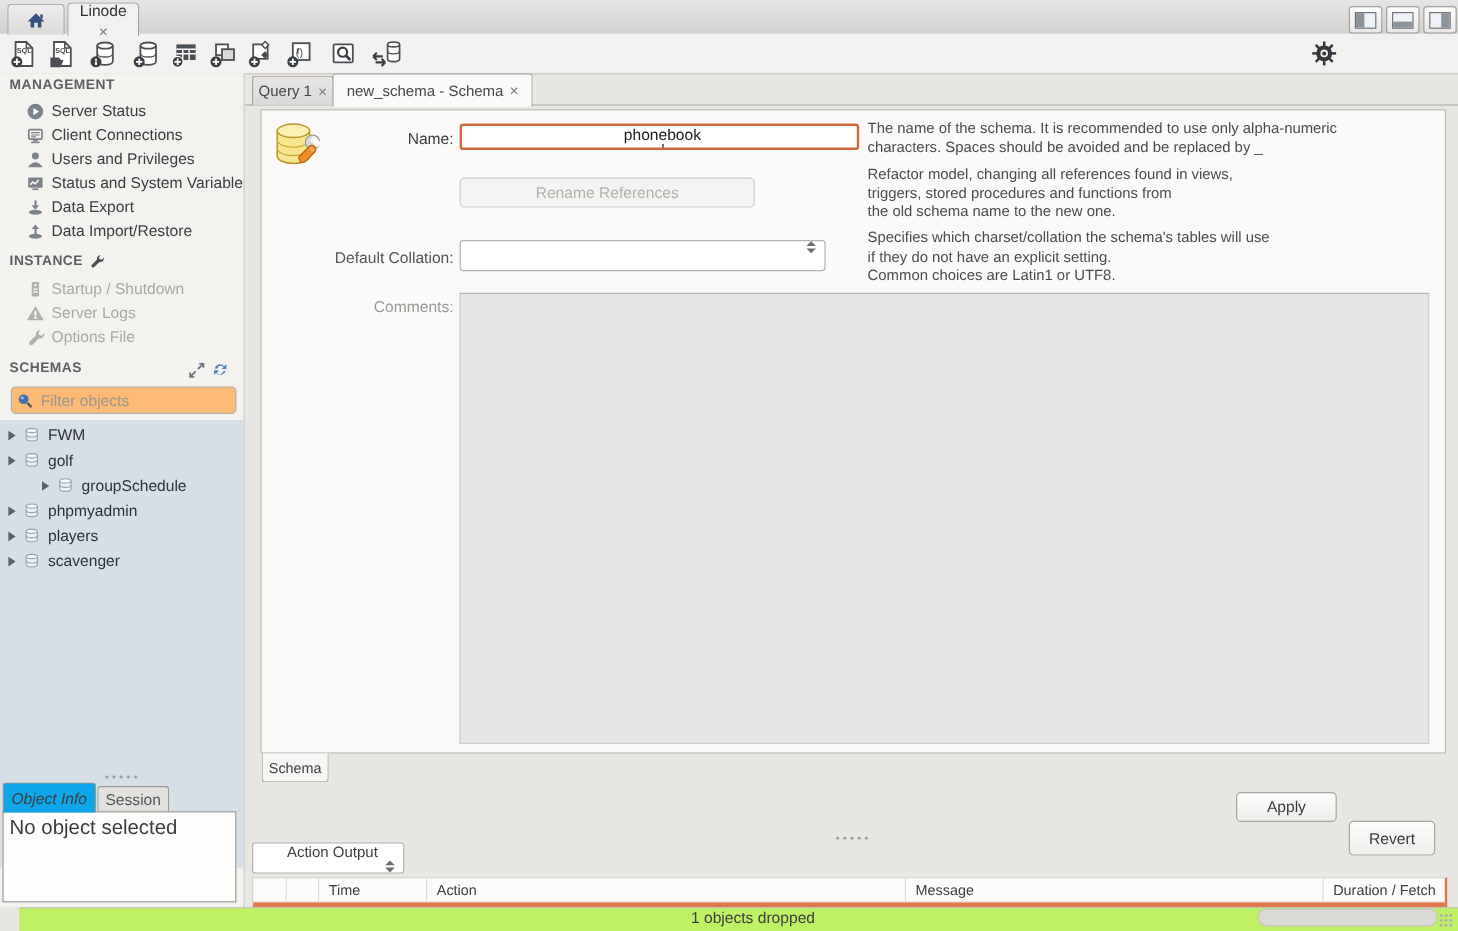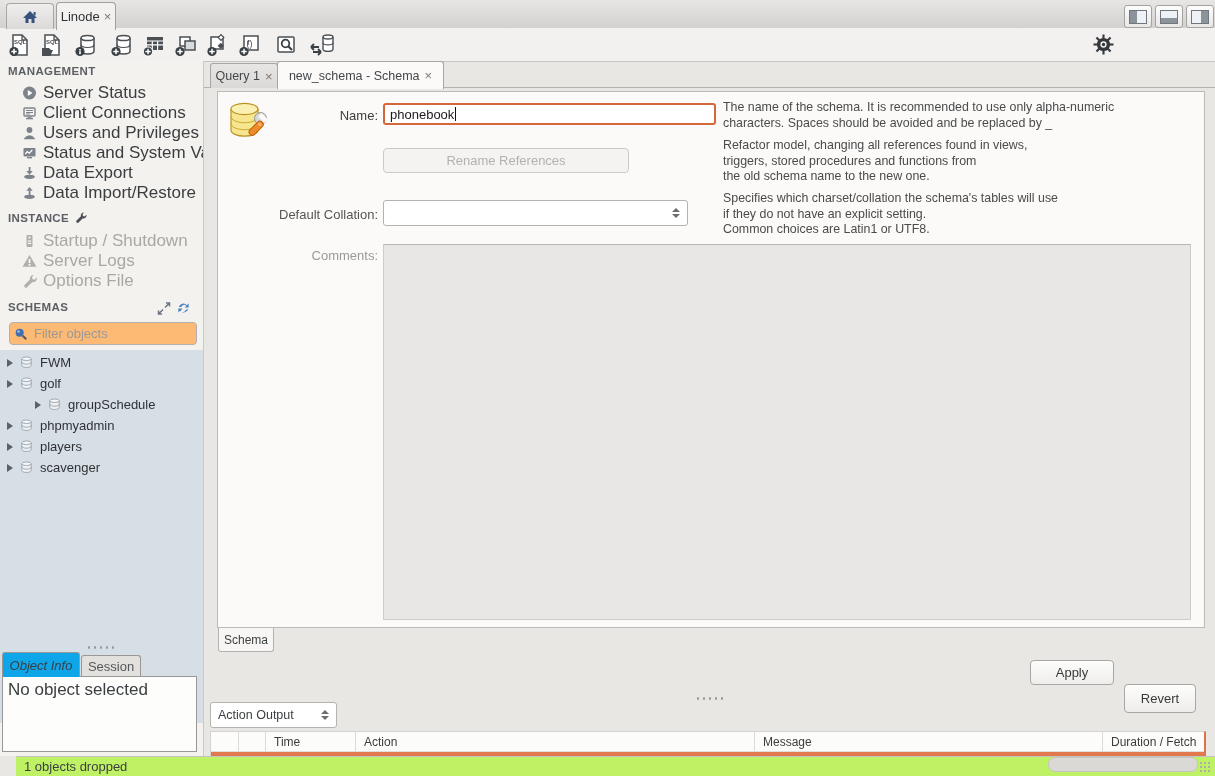--- a/index.html
+++ b/index.html
@@ -1,19 +1,19 @@
 <!DOCTYPE html>
 <html><head>
 <meta charset="utf-8">
 <style>
   html,body{margin:0;padding:0;background:#cfcdcb;}
   #app{position:relative;width:1215px;height:776px;overflow:hidden;
        font-family:"Liberation Sans",sans-serif;background:#e9e7e4;
        -webkit-font-smoothing:antialiased;color:#3b3e41;}
-  .abs{position:absolute;}
+  .abs{position:absolute;flex-direction:column;}
   
   .titlebar{left:0;top:0;width:1215px;height:28px;
     background:linear-gradient(#e8e6e4,#d3d1cf);border-bottom:1px solid #b4b2b0;}
   .hometab{left:6px;top:3px;width:46px;height:25px;border:1px solid #a8a6a4;border-bottom:none;
     border-radius:4px 4px 0 0;background:linear-gradient(#f0eeec,#dcdad8);
     display:flex;align-items:center;justify-content:center;z-index:2;}
   .conntab{left:56px;top:2px;width:58px;height:27px;border:1px solid #a29f9d;border-bottom:none;
     border-radius:4px 4px 0 0;background:#f3f1ef;display:flex;align-items:center;
     justify-content:center;gap:4px;font-size:13px;color:#303335;z-index:3;}
   .closex{color:#7a7876;font-size:13px;line-height:1;cursor:default;}
@@ -24,21 +24,21 @@
     background:linear-gradient(#fdfdfc,#e9e7e5);display:flex;align-items:center;justify-content:center;padding:0;}
   .tgbox{position:relative;width:16px;height:12px;border:1px solid #70767d;background:#eef2f6;}
   .tgfill{position:absolute;background:#8d939a;}
   .tg-left{left:0;top:0;bottom:0;width:7px;}
   .tg-bottom{left:0;right:0;bottom:0;height:5px;}
   .tg-right{right:0;top:0;bottom:0;width:7px;}
   
   .sidebar{left:0;top:61px;width:203px;height:695px;background:#f4f2ef;border-right:1px solid #cbc9c6;}
   .sechdr{position:absolute;left:8px;font-size:11.5px;font-weight:bold;color:#5c6064;letter-spacing:.4px;}
   .sbitem{position:absolute;left:0;width:203px;height:19px;display:flex;align-items:center;
-    font-size:17px;color:#3b3e41;white-space:nowrap;overflow:hidden;}
+    font-size:13px;color:#3b3e41;white-space:nowrap;overflow:hidden;}
   .sbitem .ic{width:17px;height:16px;margin-left:21px;margin-right:5px;flex:0 0 auto;}
   .sbitem.disabled{color:#aaa8a5;}
   .filterbox{position:absolute;left:9px;top:261px;width:182px;height:21px;border:1px solid #b2b0ae;
     border-radius:4px;background:#fdba74;display:flex;align-items:center;padding-left:4px;}
   .filterbox input{border:none;outline:none;font-family:"Liberation Sans",sans-serif;
     font-size:13px;color:#3b3e41;width:150px;background:transparent;margin-left:4px;}
   .filterbox input::placeholder{color:#9b9996;}
   .tree{position:absolute;left:0;top:289px;width:203px;height:373px;background:#d7dfe6;}
   .trow{position:absolute;left:0;width:203px;height:21px;display:flex;align-items:center;font-size:13px;color:#2f3235;}
   .tw{width:0;height:0;border-left:6px solid #5d6166;border-top:4px solid transparent;

